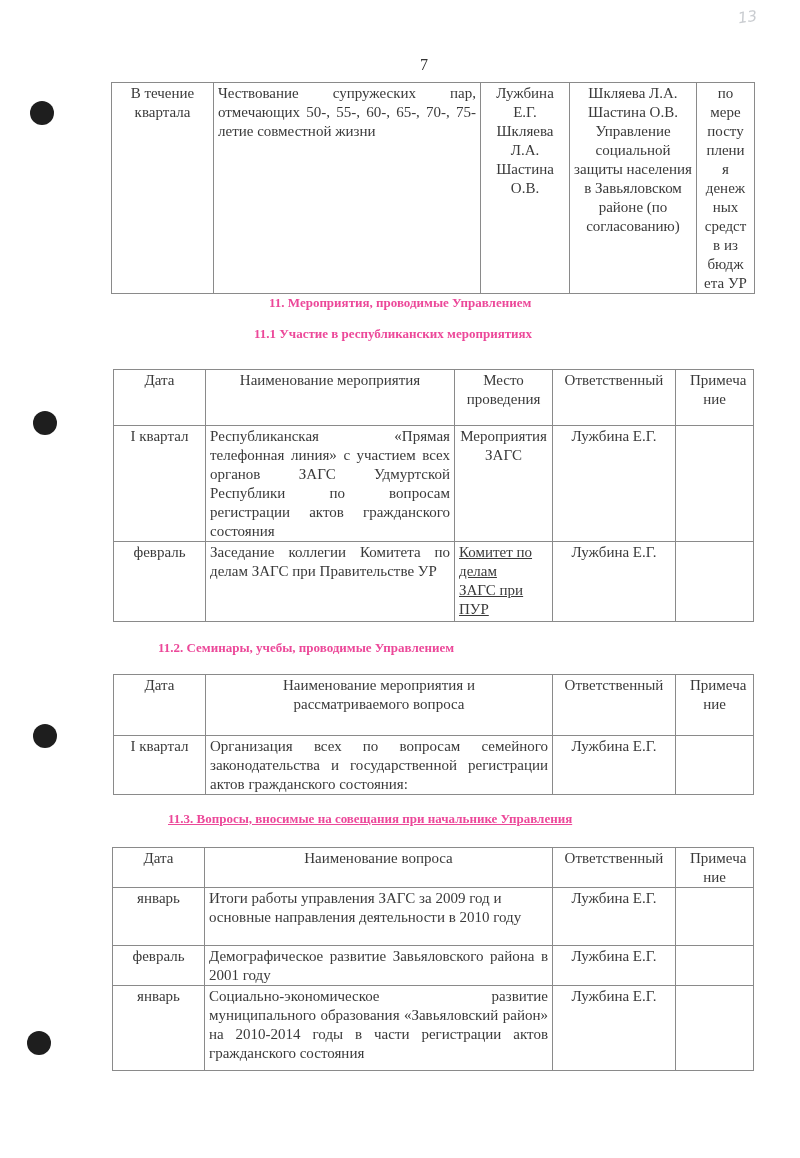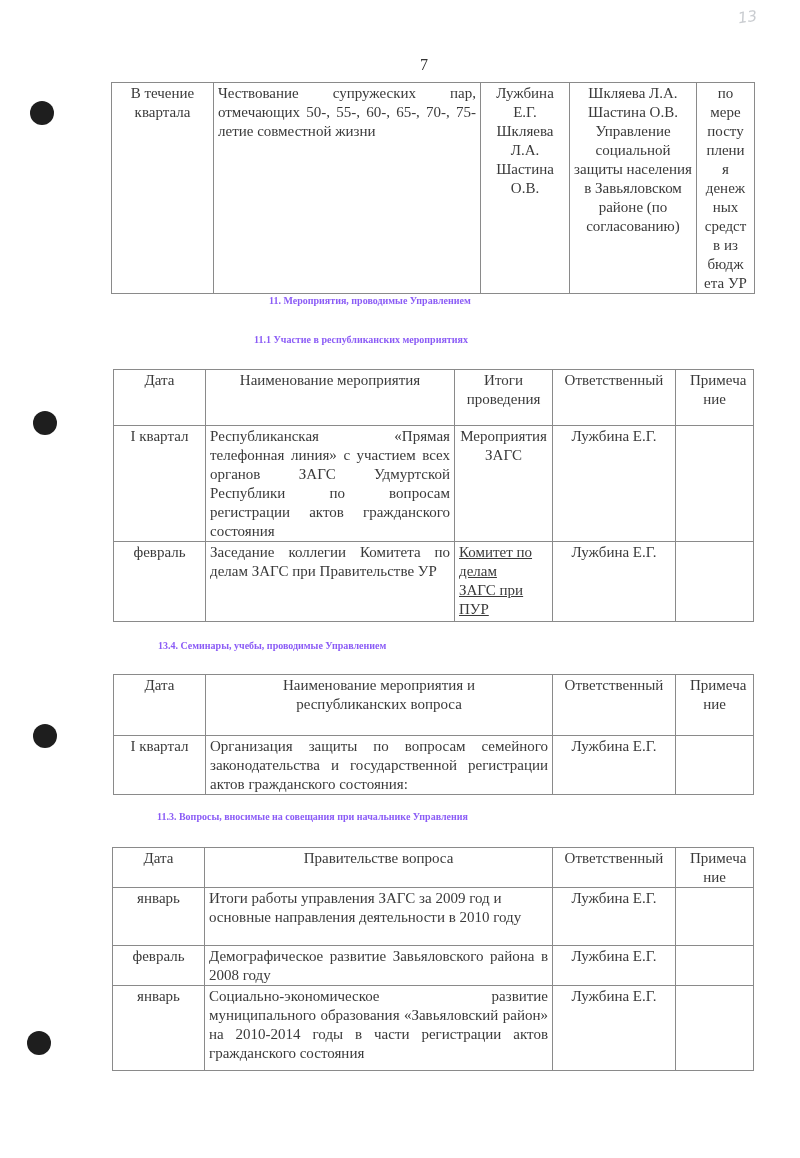--- a/index.html
+++ b/index.html
@@ -25,21 +25,21 @@
     position: absolute; border-collapse: collapse; table-layout: fixed;
     font-size: 15px; line-height: 19px; color: #3a3a3a;
   }
   table.doc td, table.doc th {
     border: 1px solid #8a8a8a; vertical-align: top; padding: 1px 4px 0 4px;
     font-weight: normal;
   }
   .c { text-align: center; }
   .j { text-align: justify; text-align-last: left; }
   .heading {
-    position: absolute; font-weight: bold; font-size: 10px; color: #8b5cf6;
+    position: absolute; font-weight: bold; font-size: 13px; color: #ec4899;
     white-space: nowrap;
   }
 </style>
 </head>
 <body>
 
 <div class="hole" style="left:30px;top:101px;"></div>
 <div class="hole" style="left:33px;top:411px;"></div>
 <div class="hole" style="left:33px;top:724px;"></div>
 <div class="hole" style="left:27px;top:1031px;"></div>
@@ -60,105 +60,105 @@
     <td class="c">В течение квартала</td>
     <td class="j">Чествование супружеских пар, отмечающих 50-, 55-, 60-, 65-, 70-, 75-летие совместной жизни</td>
     <td class="c" style="padding:1px 8px 0 8px;">Лужбина Е.Г. Шкляева Л.А. Шастина О.В.</td>
     <td class="c">Шкляева Л.А. Шастина О.В. Управление социальной защиты населения в Завьяловском районе (по согласованию)</td>
     <td class="c" style="padding:1px 6px 0 6px;">по мере посту плени я денеж ных средст в из бюдж ета УР</td>
   </tr>
 </tbody>
   </table>
 
 <div class="heading" style="left:269px;top:295px;">11. Мероприятия, проводимые Управлением</div>
-<div class="heading" style="left:254px;top:334px;">11.1 Участие в республиканских мероприятиях</div>
+<div class="heading" style="left:254px;top:326px;">11.1 Участие в республиканских мероприятиях</div>
 
 <table class="doc" style="left:113px;top:369px;width:640px;">
   <colgroup>
     <col style="width:92px">
       <col style="width:249px">
       <col style="width:98px">
       <col style="width:123px">
       <col style="width:78px">
   </colgroup>
   <tbody>
       <tr style="height:56px;">
     <th class="c">Дата</th>
     <th class="c">Наименование мероприятия</th>
-    <th class="c">Итоги проведения</th>
+    <th class="c">Место проведения</th>
     <th class="c">Ответственный</th>
     <th class="c" style="padding:1px 14px 0 14px;">Примеча ние</th>
   </tr>
   <tr style="height:115px;">
     <td class="c">I квартал</td>
     <td class="j">Республиканская «Прямая телефонная линия» с участием всех органов ЗАГС Удмуртской Республики по вопросам регистрации актов гражданского состояния</td>
     <td class="c">Мероприятия ЗАГС</td>
     <td class="c">Лужбина Е.Г.</td>
     <td></td>
   </tr>
   <tr style="height:80px;">
     <td class="c">февраль</td>
     <td class="j">Заседание коллегии Комитета по делам ЗАГС при Правительстве УР</td>
     <td style="padding-right:18px;text-decoration:underline;">Комитет по делам ЗАГС при ПУР</td>
     <td class="c">Лужбина Е.Г.</td>
     <td></td>
   </tr>
 </tbody>
   </table>
 
-<div class="heading" style="left:158px;top:640px;">13.4. Семинары, учебы, проводимые Управлением</div>
+<div class="heading" style="left:158px;top:640px;">11.2. Семинары, учебы, проводимые Управлением</div>
 
 <table class="doc" style="left:113px;top:674px;width:640px;">
   <colgroup>
     <col style="width:92px">
       <col style="width:347px">
       <col style="width:123px">
       <col style="width:78px">
   </colgroup>
   <tbody>
       <tr style="height:61px;">
     <th class="c">Дата</th>
-    <th class="c" style="padding:1px 60px 0 60px;">Наименование мероприятия и республиканских вопроса</th>
+    <th class="c" style="padding:1px 60px 0 60px;">Наименование мероприятия и рассматриваемого вопроса</th>
     <th class="c">Ответственный</th>
     <th class="c" style="padding:1px 14px 0 14px;">Примеча ние</th>
   </tr>
   <tr style="height:58px;">
     <td class="c">I квартал</td>
-    <td class="j">Организация защиты по вопросам семейного законодательства и государственной регистрации актов гражданского состояния:</td>
+    <td class="j">Организация всех по вопросам семейного законодательства и государственной регистрации актов гражданского состояния:</td>
     <td class="c">Лужбина Е.Г.</td>
     <td></td>
   </tr>
 </tbody>
   </table>
 
-<div class="heading" style="left:157px;top:811px;">11.3. Вопросы, вносимые на совещания при начальнике Управления</div>
+<div class="heading" style="left:168px;top:811px;text-decoration:underline;">11.3. Вопросы, вносимые на совещания при начальнике Управления</div>
 
 <table class="doc" style="left:112px;top:847px;width:641px;">
   <colgroup>
     <col style="width:92px">
       <col style="width:348px">
       <col style="width:123px">
       <col style="width:78px">
   </colgroup>
   <tbody>
       <tr style="height:38px;">
     <th class="c">Дата</th>
-    <th class="c">Правительстве вопроса</th>
+    <th class="c">Наименование вопроса</th>
     <th class="c">Ответственный</th>
     <th class="c" style="padding:1px 14px 0 14px;">Примеча ние</th>
   </tr>
   <tr style="height:58px;">
     <td class="c">январь</td>
     <td style="padding-right:14px;margin-top:16px;">Итоги работы управления ЗАГС за 2009 год и основные направления деятельности в 2010 году</td>
     <td class="c">Лужбина Е.Г.</td>
     <td></td>
   </tr>
   <tr style="height:29px;">
     <td class="c">февраль</td>
-    <td class="j">Демографическое развитие Завьяловского района в 2008 году</td>
+    <td class="j">Демографическое развитие Завьяловского района в 2001 году</td>
     <td class="c">Лужбина Е.Г.</td>
     <td></td>
   </tr>
   <tr style="height:85px;">
     <td class="c">январь</td>
     <td class="j">Социально-экономическое развитие муниципального образования «Завьяловский район» на 2010-2014 годы в части регистрации актов гражданского состояния</td>
     <td class="c">Лужбина Е.Г.</td>
     <td></td>
   </tr>
 </tbody>

